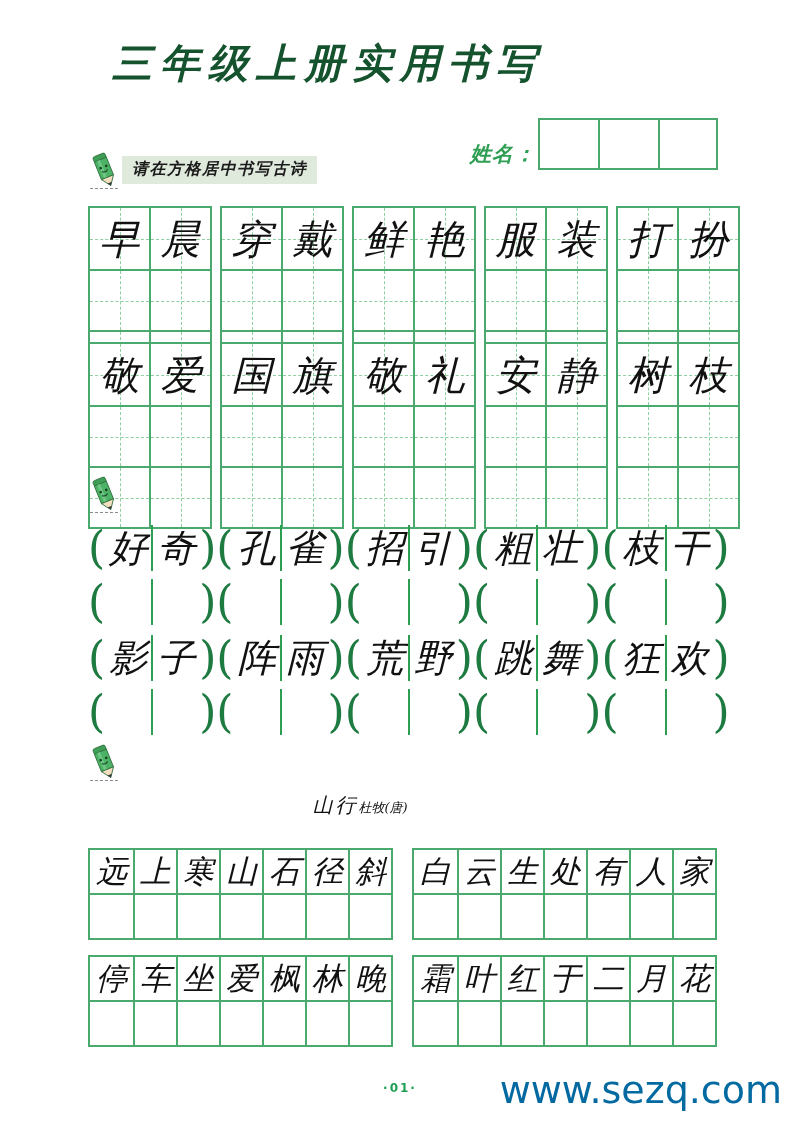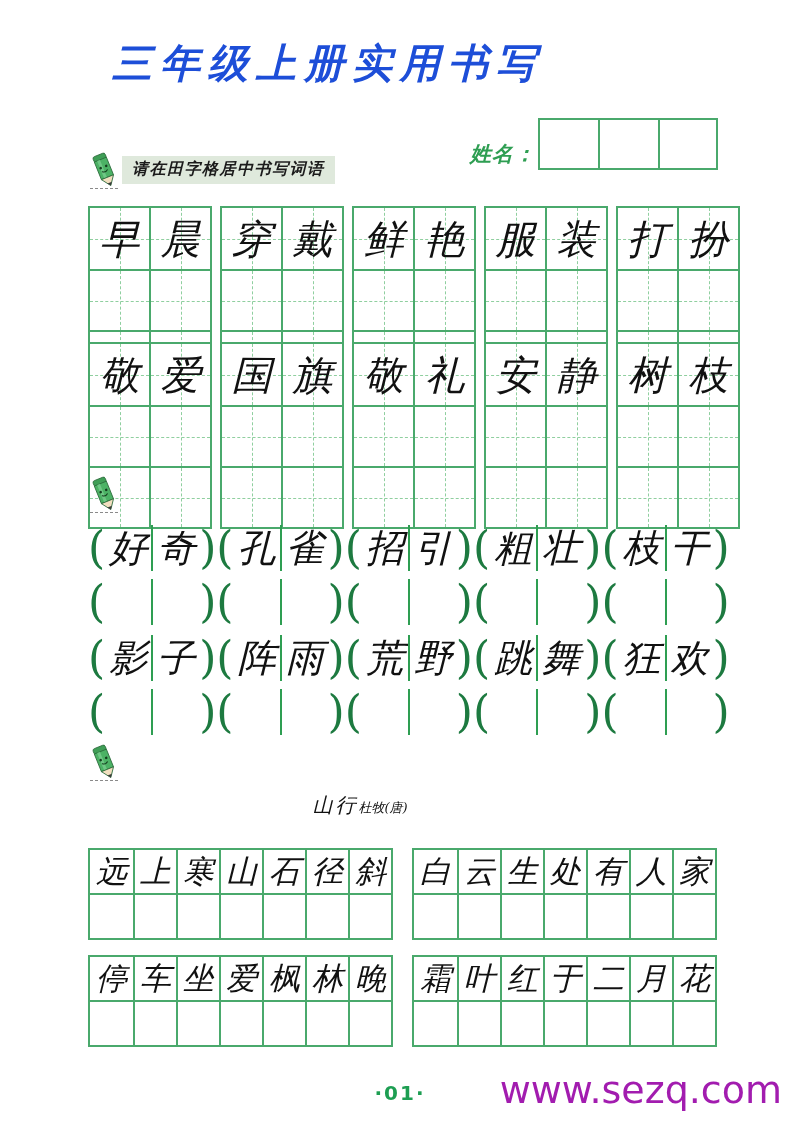--- a/index.html
+++ b/index.html
@@ -18,21 +18,21 @@
   
   .page-title {
     position: absolute;
     top: 36px;
     left: 0;
     width: 656px;
     text-align: center;
     font-size: 40px;
     font-weight: bold;
     letter-spacing: 8px;
-    color: #1d4ed8;
+    color: #14532d;
     font-family: "DejaVu Sans", "Liberation Sans", sans-serif;
     font-style: italic;
   }
 
   
   .name-area {
     position: absolute;
     top: 118px;
     left: 470px;
     display: flex;
@@ -223,31 +223,31 @@
   }
   .poem-cell + .poem-cell { border-left: 2px solid #4aa96c; }
 
   
   .page-number {
     position: absolute;
     left: 0;
     top: 1081px;
     width: 800px;
     text-align: center;
-    font-size: 20px;
+    font-size: 12px;
     font-weight: bold;
     color: #1d9e52;
     letter-spacing: 2px;
   }
   .watermark {
     position: absolute;
     right: 18px;
     top: 1068px;
     font-size: 38px;
-    color: #a21caf;
+    color: #0369a1;
     font-family: "DejaVu Sans", "Liberation Sans", sans-serif;
     letter-spacing: 0px;
   }
 </style>
 </head>
 <body>
 
 <div class="page-title">三年级上册实用书写</div>
 
 <div class="name-area">
@@ -268,21 +268,21 @@
         <rect x="13" y="9" width="3" height="19" fill="#7fd093" opacity="0.7"></rect>
         <polygon points="10,28 23,28 16.5,37" fill="#f2dfc0" stroke="#2b6b3a" stroke-width="0.8"></polygon>
         <polygon points="14.2,33.8 18.8,33.8 16.5,37" fill="#3a3a3a"></polygon>
         <circle cx="13.6" cy="17" r="1.3" fill="#143d1e"></circle>
         <circle cx="19.6" cy="17" r="1.3" fill="#143d1e"></circle>
         <path d="M13.8 21 q2.7 2.4 5.4 0" stroke="#143d1e" stroke-width="1" fill="none" stroke-linecap="round"></path>
       </g>
       <line x1="2" y1="38.5" x2="30" y2="38.5" stroke="#8a8a8a" stroke-width="1" stroke-dasharray="3 2"></line>
     </svg>
   </span>
-  <span class="section-banner">请在田字格居中书写词语</span>
+  <span class="section-banner">请在方格居中书写古诗</span>
 </div>
 
 <div class="tzg-row" style="top:206px;">
   <div class="tzg-word">
     <div class="tzg-col">
       <div class="tzg-cell">
           <span class="tzg-char">早</span>
         </div>
       <div class="tzg-cell"></div>
       <div class="tzg-cell"></div>

